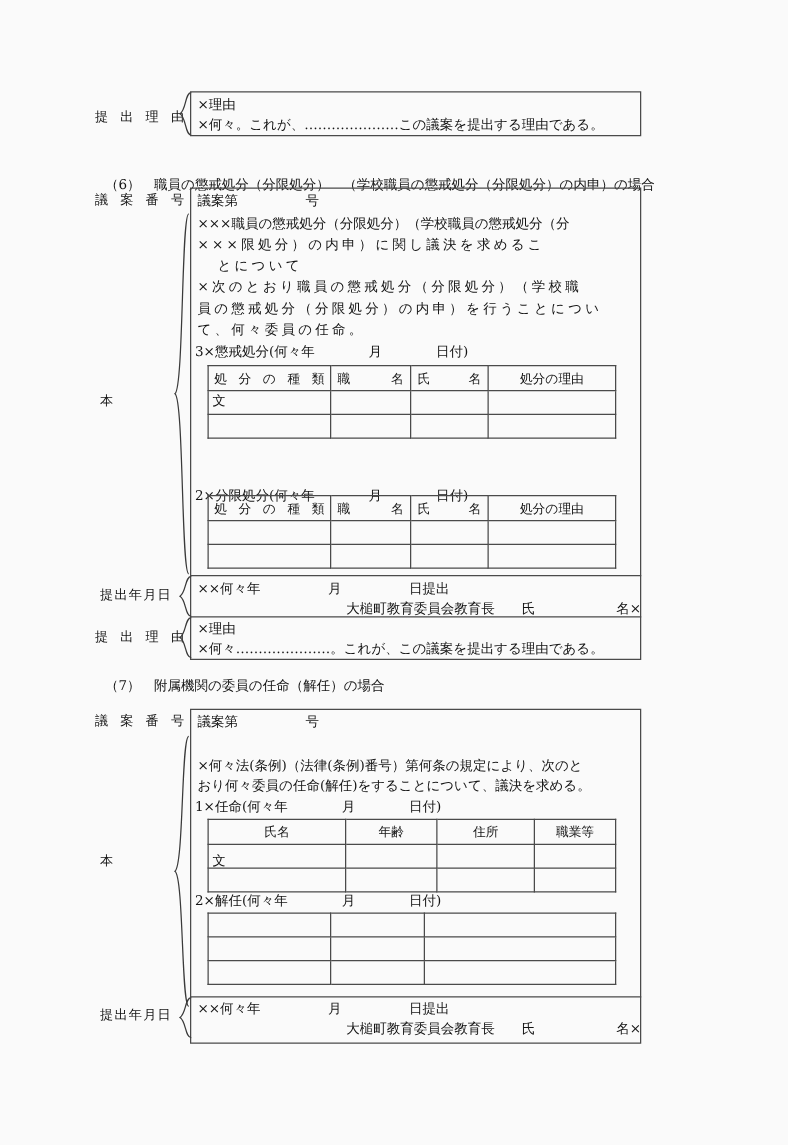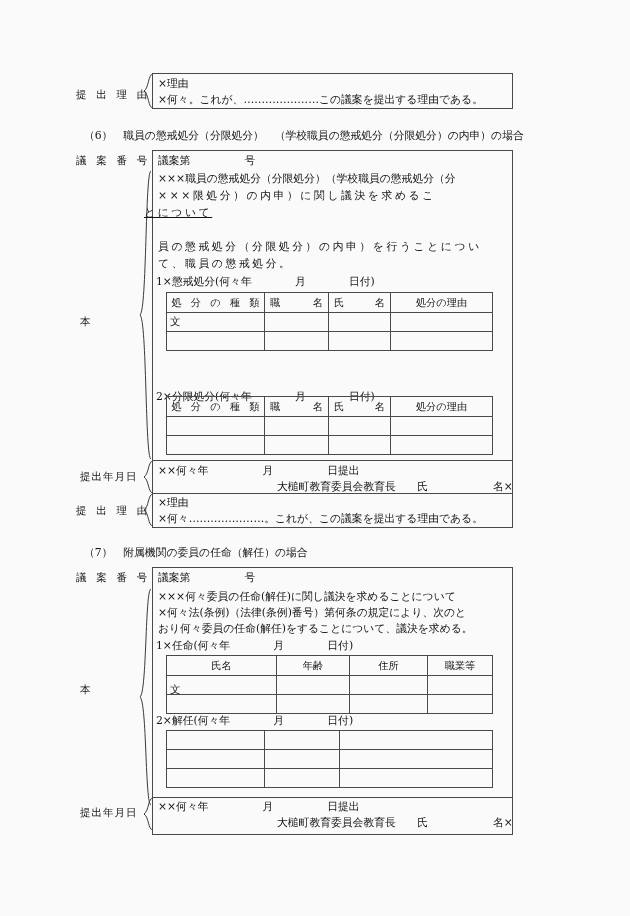--- a/index.html
+++ b/index.html
@@ -59,20 +59,21 @@
     letter-spacing: 2.6px;
   }
 
   
   .sec-head {
     position: absolute;
     font-size: 10.8px;
     line-height: 1;
     white-space: nowrap;
     color: #141414;
+    margin-top: 12px;
   }
 
   
   table.grid {
     position: absolute;
     border-collapse: collapse;
     table-layout: fixed;
     font-size: 10.2px;
     color: #141414;
   }
@@ -127,25 +128,26 @@
 
   <div class="side-label" style="left:80px; top:316px; letter-spacing:12px;">本　　　文</div>
   <div class="brace" style="left:136px; top:170px; width:16px; height:290px;">
     <svg width="16" height="290" viewBox="0 0 16 290" preserveAspectRatio="none">
       <path d="M15 1 C9 1 11 140 4 145 C11 150 9 289 15 289" fill="none" stroke="#3a3a3a" stroke-width="1"></path>
     </svg>
   </div>
 
   <div class="box-line just" style="left:158px; top:188px;">×××限処分）の内申）に関し議決を求めるこ</div>
   <div class="box-line" style="left:158px; top:171px;">×××職員の懲戒処分（分限処分）（学校職員の懲戒処分（分</div>
-  <div class="box-line just" style="left:144px; top:205px;text-decoration:underline;">とについて</div>
+  <div class="box-line just" style="left:174px; top:205px;">とについて</div>
+  <div class="box-line just" style="left:158px; top:222px;">×次のとおり職員の懲戒処分（分限処分）（学校職</div>
   <div class="box-line just" style="left:158px; top:239px;">員の懲戒処分（分限処分）の内申）を行うことについ</div>
-  <div class="box-line just" style="left:158px; top:256px;">て、職員の懲戒処分。</div>
-
-  <div class="box-line" style="left:156px; top:274px;">1×懲戒処分(何々年　　　　月　　　　日付)</div>
+  <div class="box-line just" style="left:158px; top:256px;">て、何々委員の任命。</div>
+
+  <div class="box-line" style="left:156px; top:274px;">3×懲戒処分(何々年　　　　月　　　　日付)</div>
   <table class="grid" style="left:166px; top:292px; width:326px;">
     <colgroup>
       <col style="width:98px">
         <col style="width:64px">
       <col style="width:62px">
         <col style="width:102px">
     </colgroup>
     <thead>
       <tr>
         <th class="hdr-spread">処 分 の 種 類</th>
@@ -235,35 +237,34 @@
   <div class="side-label spread" style="left:76px; top:505px;">提 出 理 由</div>
   <div class="brace" style="left:140px; top:493px; width:14px; height:34px;">
     <svg width="14" height="34" viewBox="0 0 14 34">
       <path d="M13 1 C8 1 9 14 4 17 C9 20 8 33 13 33" fill="none" stroke="#3a3a3a" stroke-width="1"></path>
     </svg>
   </div>
   <div class="inner-rule" style="left:152px; top:493px; width:361px;"></div>
   <div class="box-line" style="left:158px; top:495px;">×理由</div>
   <div class="box-line" style="left:158px; top:511px;">×何々…………………。これが、この議案を提出する理由である。</div>
 
-  <div class="sec-head" style="left:84px; top:548px;">（7）　附属機関の委員の任命（解任）の場合</div>
+  <div class="sec-head" style="left:84px; top:532px;">（7）　附属機関の委員の任命（解任）の場合</div>
 
   <div class="boxed" style="left:152px; top:567px; width:361px; height:268px;"></div>
 
   <div class="side-label spread" style="left:76px; top:572px;">議 案 番 号</div>
   <div class="box-line" style="left:158px; top:570px;">議案第　　　　　号</div>
 
   <div class="side-label" style="left:80px; top:684px; letter-spacing:12px;">本　　　文</div>
   <div class="brace" style="left:136px; top:588px; width:16px; height:218px;">
     <svg width="16" height="218" viewBox="0 0 16 218" preserveAspectRatio="none">
       <path d="M15 1 C9 1 11 104 4 109 C11 114 9 217 15 217" fill="none" stroke="#3a3a3a" stroke-width="1"></path>
     </svg>
   </div>
 
-  <div class="box-line" style="left:158px; top:589px;">×××何々委員の任命(解任)に関し議決を求めることについて</div>
   <div class="box-line" style="left:158px; top:605px;">×何々法(条例)（法律(条例)番号）第何条の規定により、次のと</div>
   <div class="box-line" style="left:158px; top:621px;">おり何々委員の任命(解任)をすることについて、議決を求める。</div>
 
   <div class="box-line" style="left:156px; top:638px;text-align:right;">1×任命(何々年　　　　月　　　　日付)</div>
 
   <table class="grid" style="left:166px; top:655px; width:326px;">
     <colgroup>
       <col style="width:110px">
         <col style="width:73px">
       <col style="width:78px">

